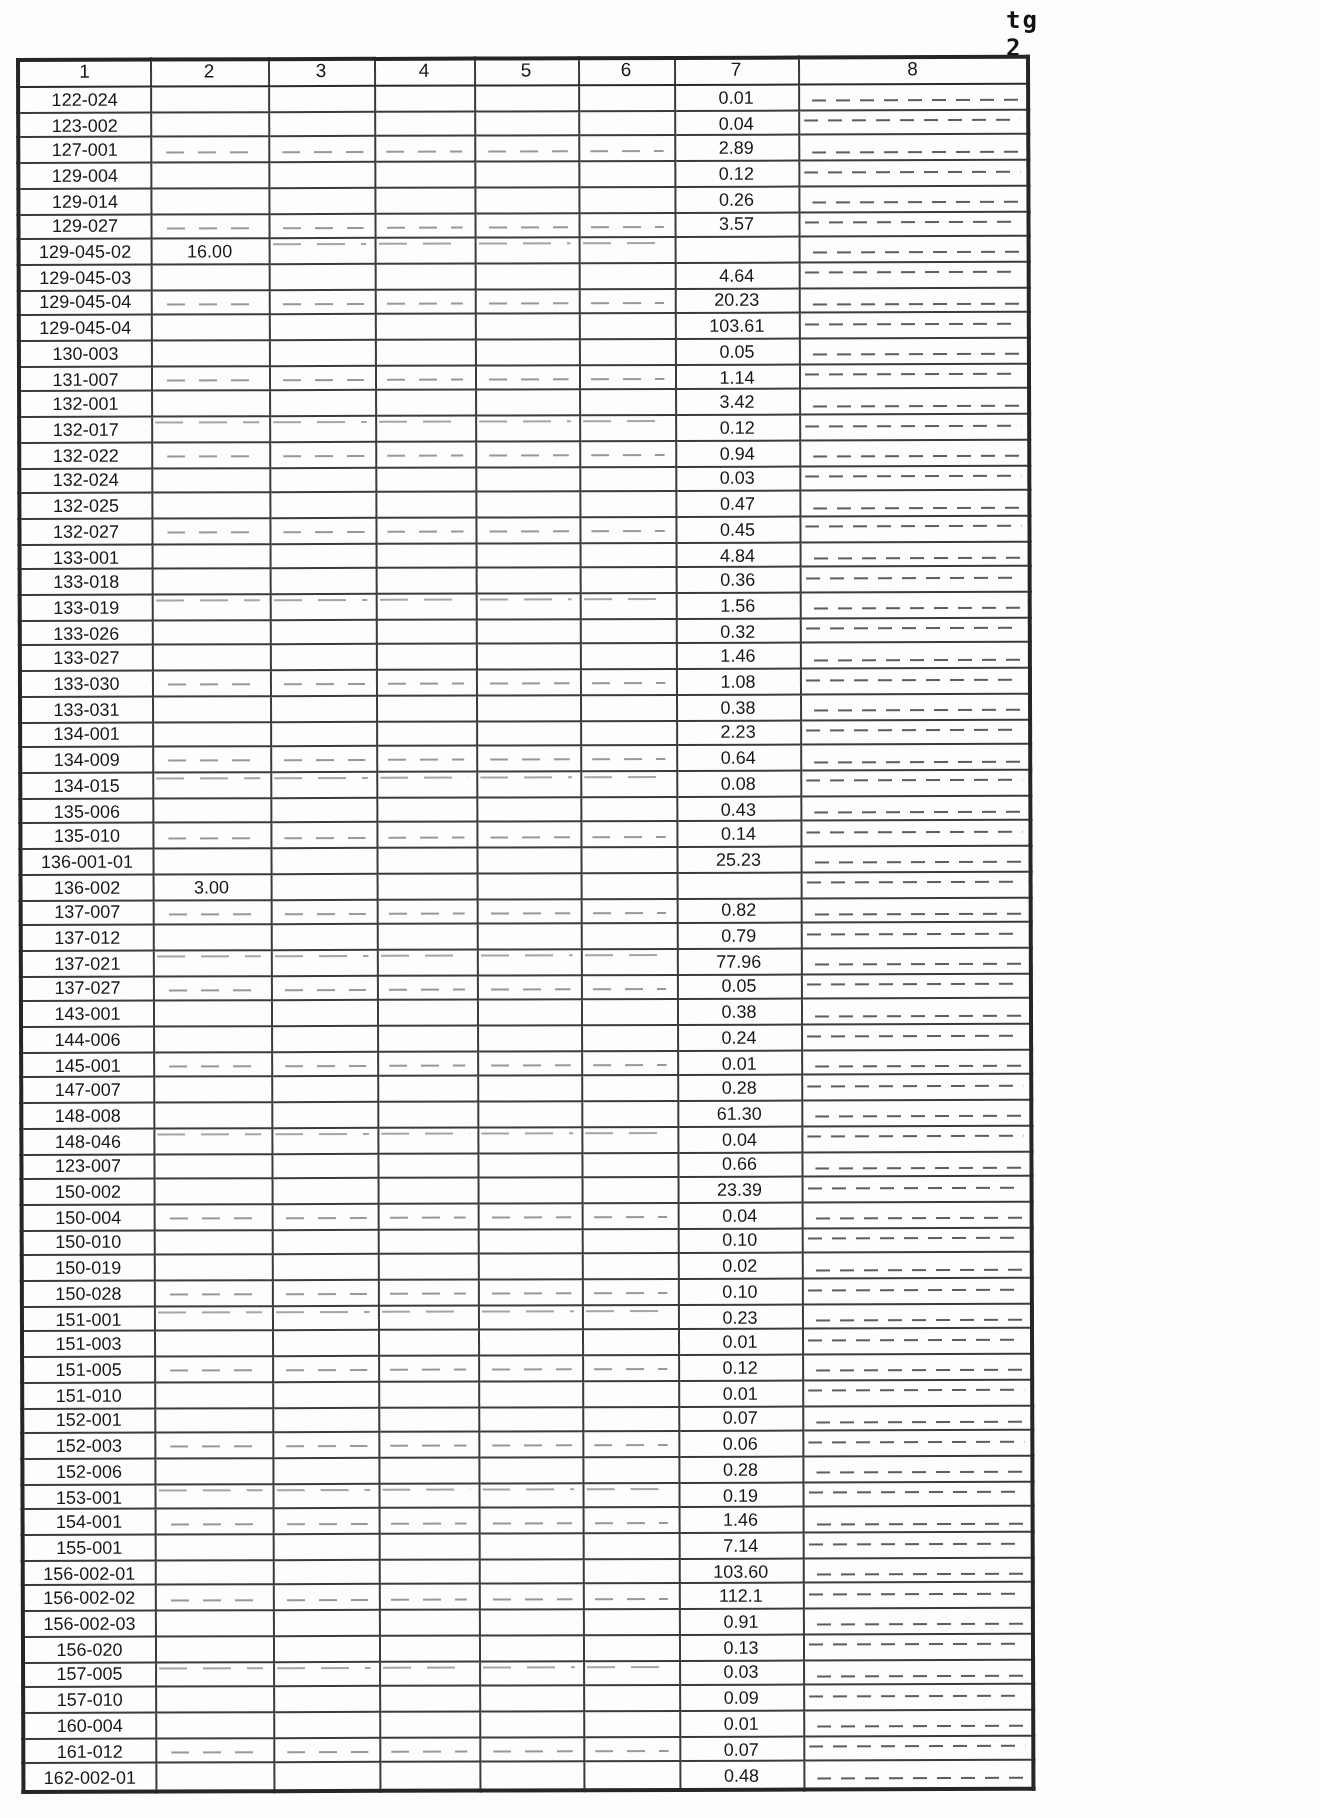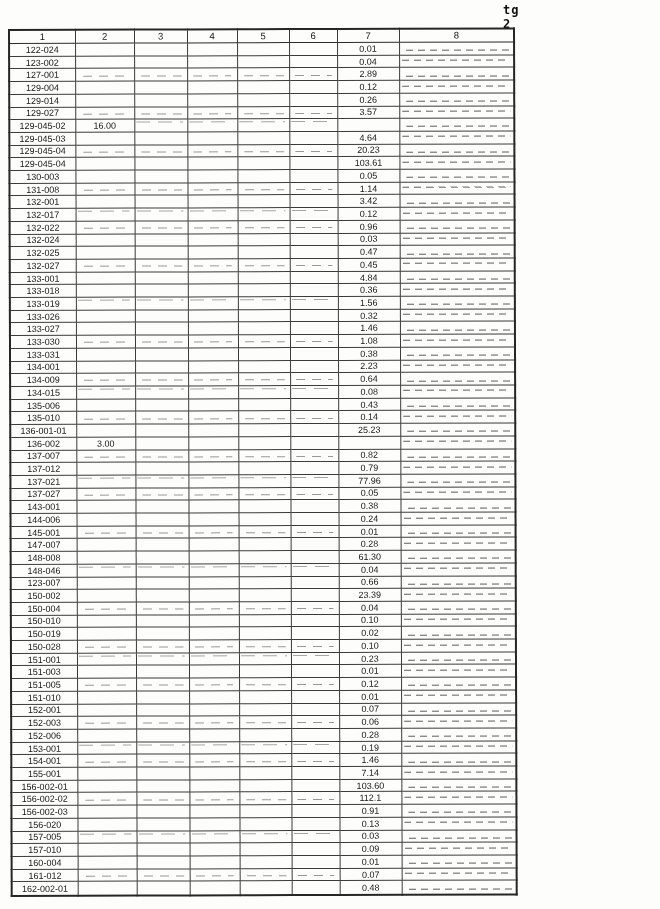--- a/index.html
+++ b/index.html
@@ -221,21 +221,21 @@
             <td>130-003</td>
             <td class="mid"></td>
             <td class="mid"></td>
             <td class="mid"></td>
             <td class="mid"></td>
             <td class="mid"></td>
             <td>0.05</td>
             <td class="c8"></td>
           </tr>
           <tr>
-            <td>131-008</td>
+            <td>131-007</td>
             <td class="mid"></td>
             <td class="mid"></td>
             <td class="mid"></td>
             <td class="mid"></td>
             <td class="mid"></td>
             <td>1.14</td>
             <td class="c8"></td>
           </tr>
           <tr>
             <td>132-001</td>
@@ -257,21 +257,21 @@
             <td>0.12</td>
             <td class="c8"></td>
           </tr>
           <tr>
             <td>132-022</td>
             <td class="mid"></td>
             <td class="mid"></td>
             <td class="mid"></td>
             <td class="mid"></td>
             <td class="mid"></td>
-            <td>0.96</td>
+            <td>0.94</td>
             <td class="c8"></td>
           </tr>
           <tr>
             <td>132-024</td>
             <td class="mid"></td>
             <td class="mid"></td>
             <td class="mid"></td>
             <td class="mid"></td>
             <td class="mid"></td>
             <td>0.03</td>

